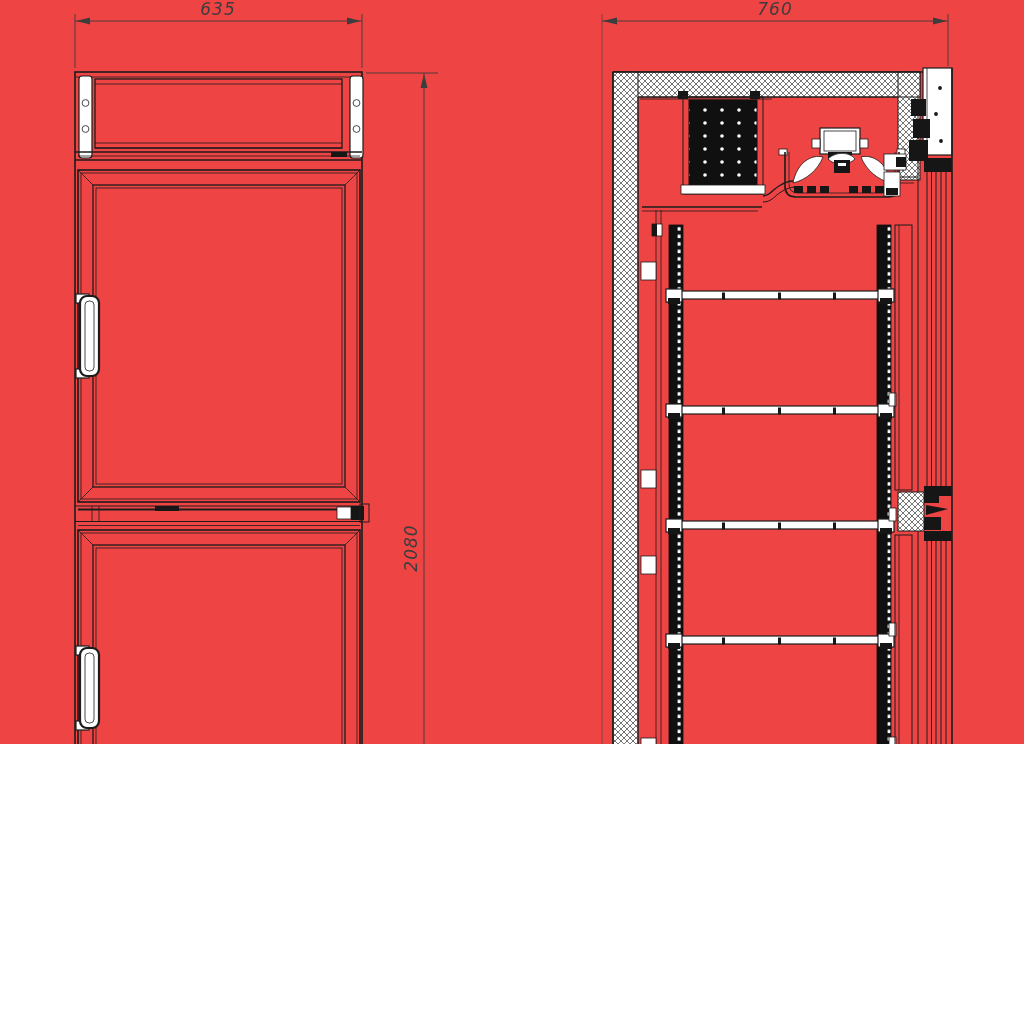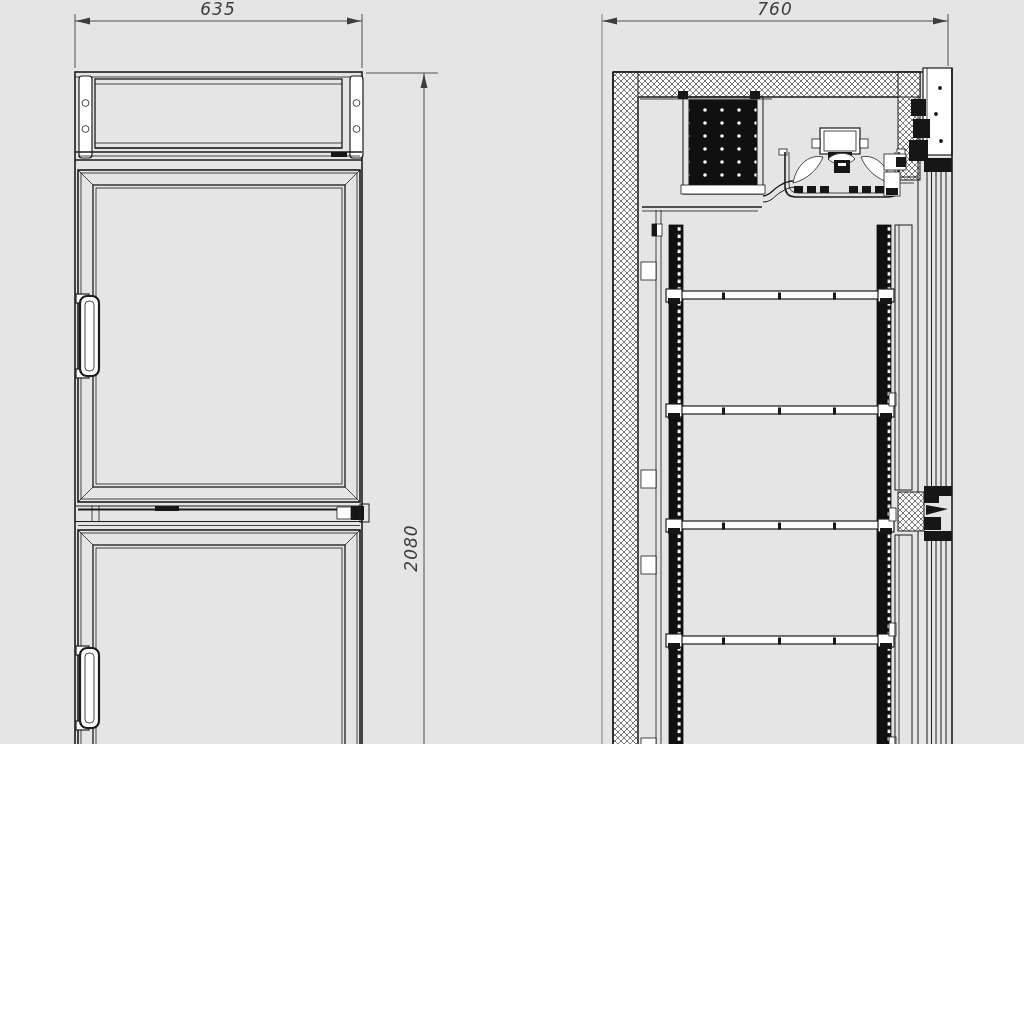--- a/index.html
+++ b/index.html
@@ -1,16 +1,16 @@
 <!DOCTYPE html>
 <html><head>
 <meta charset="utf-8">
 <style>
   html,body{margin:0;padding:0;background:#fff;}
-  .page{width:1024px;height:744px;background:#e5e5e5;position:relative;overflow:hidden;}
+  .page{width:1024px;height:744px;background:#ef4444;position:relative;overflow:hidden;}
   svg{display:block;}
   
   .s  {stroke:#1c1c1c;fill:none;stroke-width:1.3px;}
   .s08{stroke:#1c1c1c;fill:none;stroke-width:.8px;}
   .s1 {stroke:#1c1c1c;fill:none;stroke-width:1px;}
   .s16{stroke:#1c1c1c;fill:none;stroke-width:1.6px;}
   .s2 {stroke:#1c1c1c;fill:none;stroke-width:2.2px;}
   .w  {fill:#ffffff;stroke:#1c1c1c;stroke-width:1.2px;}
   .w08{fill:#ffffff;stroke:#1c1c1c;stroke-width:.8px;}
   .b  {fill:#161616;stroke:none;}

